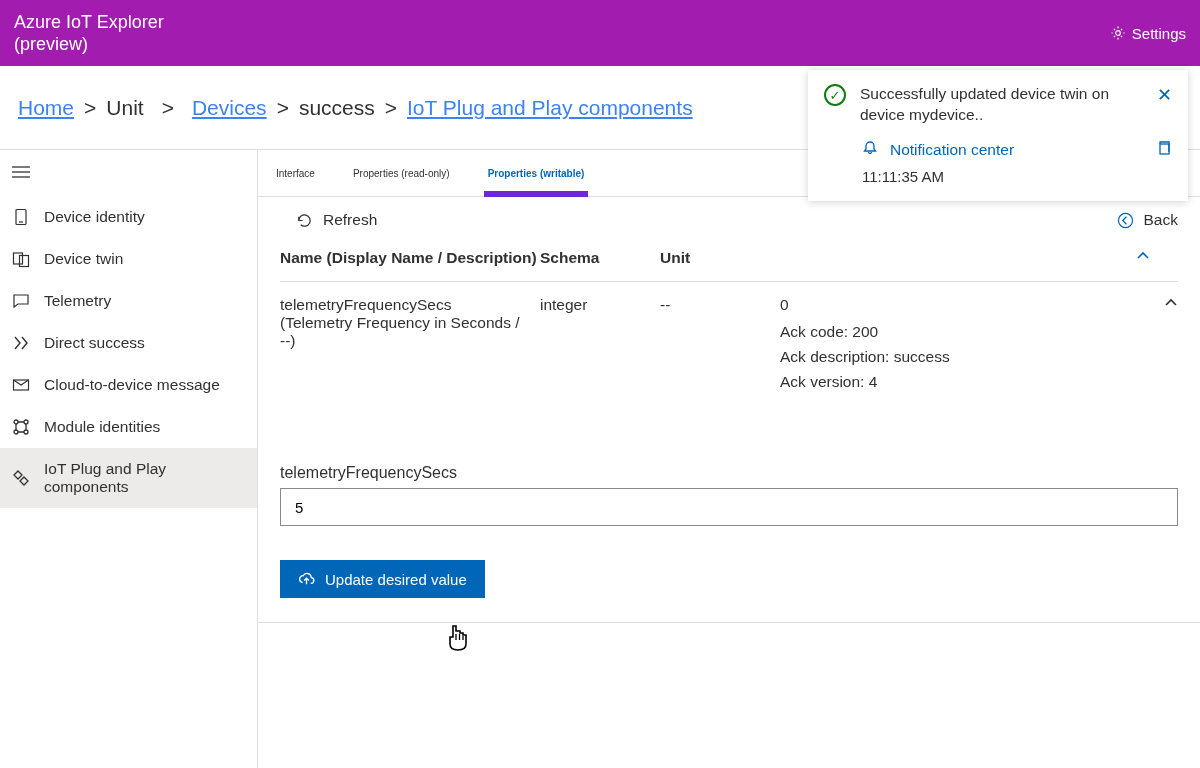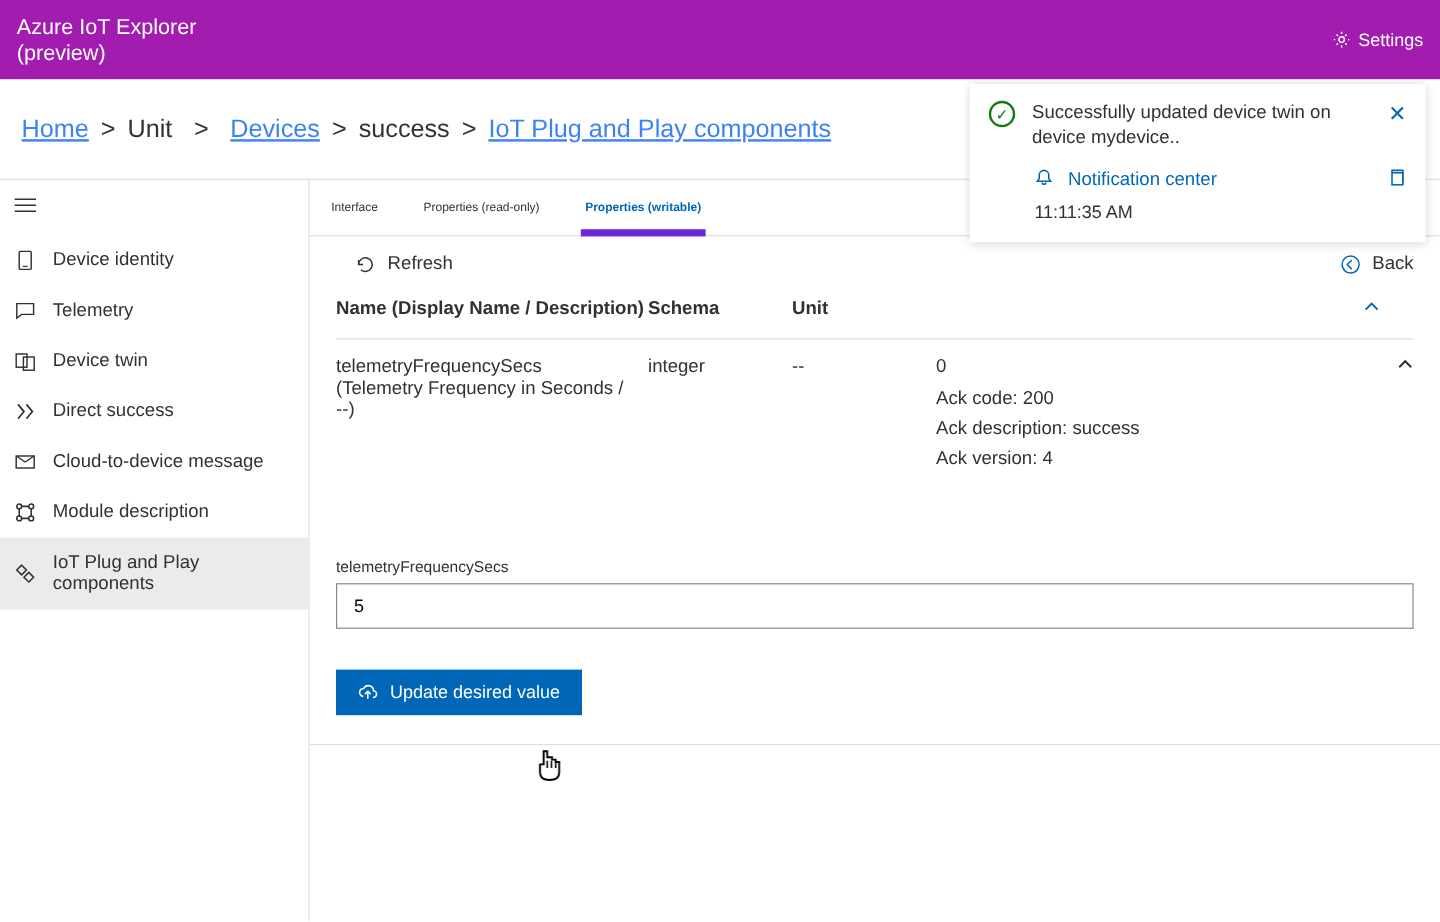--- a/index.html
+++ b/index.html
@@ -33,21 +33,21 @@
 
   .table { padding: 0 22px; }
   .thead, .trow { display: grid; grid-template-columns: 260px 120px 120px 1fr 28px; align-items: flex-start; }
   .thead { font-weight: 600; padding: 6px 0 14px 0; border-bottom: 1px solid #e1dfdd; font-size: 15.5px; }
   .thead .hcell { display:flex; align-items:center; gap:6px;}
   .trow { padding: 14px 0 12px 0; font-size: 15.5px; }
   .trow .ack { margin-top: 6px; line-height: 1.6; }
   .chev { cursor: pointer; color:#0067b8; text-align:right; }
 
   .form-area { padding: 0 22px; margin-top: 58px; border-bottom: 1px solid #e1dfdd; padding-bottom: 24px; }
-  .form-area .label { font-size: 13px; margin-bottom: 6px; }
+  .form-area .label { font-size: 16px; margin-bottom: 6px; }
   .form-area input { width: 100%; height: 38px; border: 1px solid #8a8886; padding: 0 14px; font-size: 15px; }
   .update-btn { margin-top: 34px; background: #0067b8; color: #fff; border: none; height: 38px; padding: 0 18px; font-size: 15px; display: inline-flex; align-items: center; gap: 10px; cursor: pointer; }
 
   .toast { position: absolute; top: 70px; right: 12px; width: 380px; background: #fff; box-shadow: 0 1px 8px rgba(0,0,0,0.18); padding: 14px 16px 16px 16px; z-index: 50; }
   .toast .row1 { display: flex; align-items: flex-start; gap: 14px; }
   .toast .msg { font-size: 15.5px; line-height: 1.35; flex:1; }
   .toast .close { color: #0067b8; cursor: pointer; font-size: 18px; }
   .toast .row2 { display: flex; align-items: center; gap: 12px; margin: 14px 0 8px 38px; }
   .toast .row2 a { color: #0067b8; font-size: 15.5px; cursor:pointer; }
   .toast .copy { color:#0067b8; cursor:pointer; margin-left:auto; }
@@ -99,30 +99,30 @@
     </div>
     <div class="nav-item">
       <svg viewBox="0 0 18 18" fill="none" stroke="#323130" stroke-width="1.2">
           <rect x="4" y="1.5" width="10" height="15" rx="1"></rect>
           <line x1="7" y1="14" x2="11" y2="14"></line>
         </svg>
       <span>Device identity</span>
     </div>
     <div class="nav-item">
       <svg viewBox="0 0 18 18" fill="none" stroke="#323130" stroke-width="1.2">
-          <path d="M2 3h14v9H6l-4 3V3z"></path>
-        </svg>
-      <span>Telemetry</span>
-    </div>
-    <div class="nav-item">
-      <svg viewBox="0 0 18 18" fill="none" stroke="#323130" stroke-width="1.2">
           <rect x="1.5" y="3" width="9" height="11"></rect>
           <rect x="7.5" y="5.5" width="9" height="11"></rect>
         </svg>
       <span>Device twin</span>
+    </div>
+    <div class="nav-item">
+      <svg viewBox="0 0 18 18" fill="none" stroke="#323130" stroke-width="1.2">
+          <path d="M2 3h14v9H6l-4 3V3z"></path>
+        </svg>
+      <span>Telemetry</span>
     </div>
     <div class="nav-item">
       <svg viewBox="0 0 18 18" fill="none" stroke="#323130" stroke-width="1.4">
           <path d="M3 3l5 6-5 6M10 3l5 6-5 6"></path>
         </svg>
       <span>Direct success</span>
     </div>
     <div class="nav-item">
       <svg viewBox="0 0 18 18" fill="none" stroke="#323130" stroke-width="1.2">
           <rect x="1.5" y="4" width="15" height="10"></rect>
@@ -131,21 +131,21 @@
       <span>Cloud-to-device message</span>
     </div>
     <div class="nav-item">
       <svg viewBox="0 0 18 18" fill="none" stroke="#323130" stroke-width="1.3">
           <circle cx="4" cy="4" r="2"></circle>
           <circle cx="14" cy="4" r="2"></circle>
           <circle cx="4" cy="14" r="2"></circle>
           <circle cx="14" cy="14" r="2"></circle>
           <path d="M6 4h6M4 6v6M14 6v6M6 14h6"></path>
         </svg>
-      <span>Module description</span>
+      <span>Module identities</span>
     </div>
     <div class="nav-item active">
       <svg viewBox="0 0 18 18" fill="none" stroke="#323130" stroke-width="1.3">
           <path d="M6 2l4 4-4 4-4-4zM12 8l4 4-4 4-4-4z"></path>
         </svg>
       <span>IoT Plug and Play components</span>
     </div>
   </div>
 
   <div class="content">

